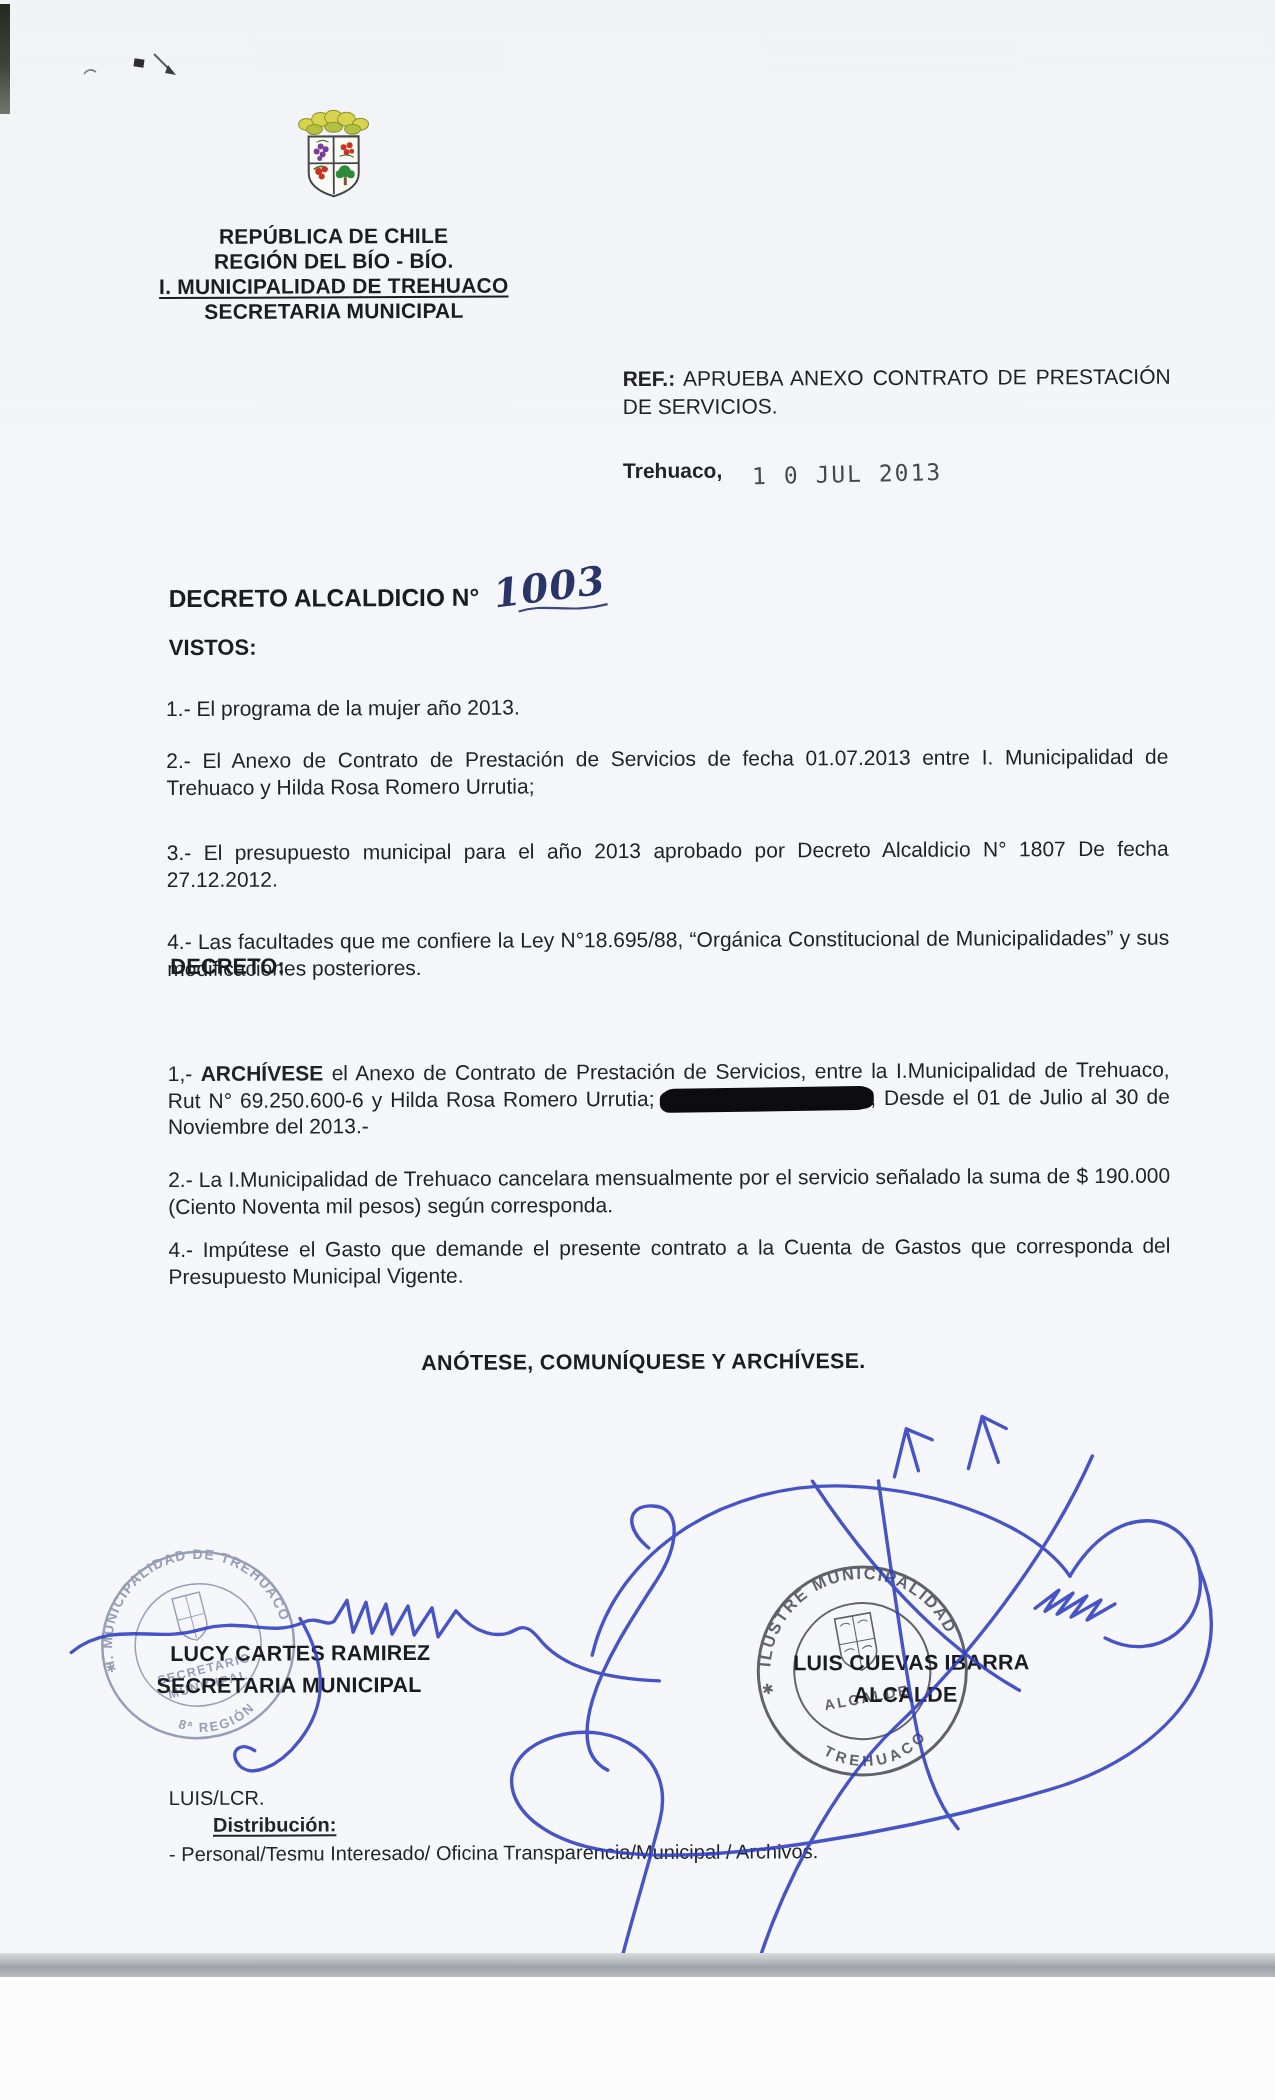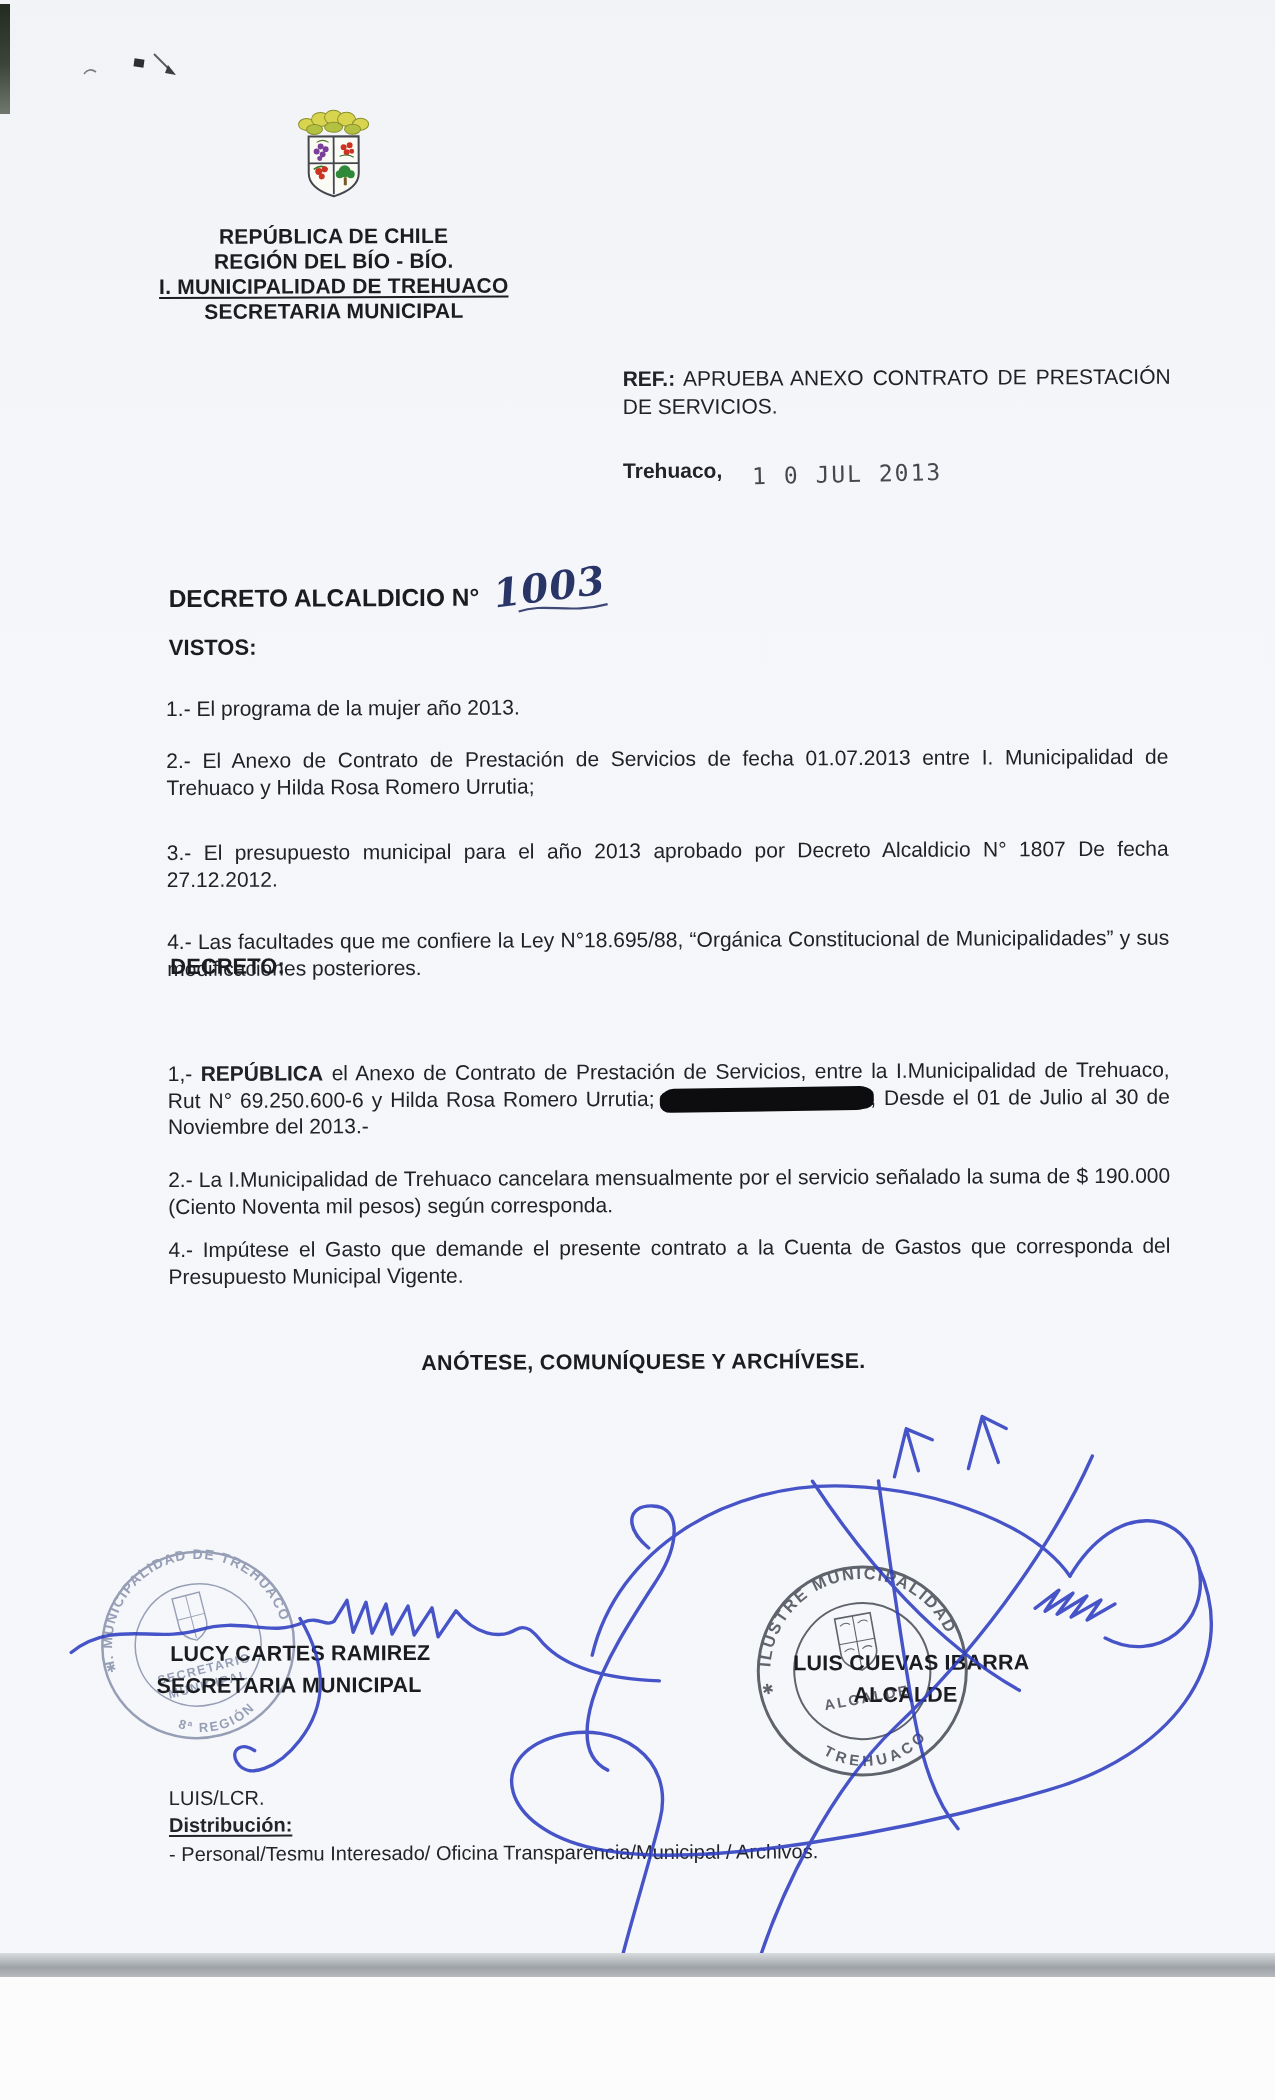--- a/index.html
+++ b/index.html
@@ -39,21 +39,21 @@
     text-align:justify;color:#212227;}
   .redaction{display:inline-block;background:#0d0d0f;color:transparent;
     border-radius:11px/8px;padding:0 8px;transform:rotate(-.6deg);
     box-shadow:3px 1px 0 #0d0d0f,-3px 2px 0 #0d0d0f;line-height:22px;}
   .closing{left:0;top:1350px;width:1275px;text-align:center;font-weight:bold;
     font-size:21.5px;letter-spacing:.3px;color:#1c1d21;}
   
   .sig-name{font-weight:bold;font-size:21.5px;color:#1b1c20;letter-spacing:.2px;}
   .stamp{opacity:.88;}
   .footer-line{font-size:20px;color:#232429;}
-  .dist-label{font-weight:bold;text-decoration:underline;text-underline-offset:3px;}
+  .dist-label{font-weight:bold;text-decoration:underline;text-underline-offset:3px;margin-left:44px;}
   .ink{left:0;top:0;pointer-events:none;}
 </style>
 </head>
 <body>
 
 <div class="page">
 
   <div class="abs corner-strip"></div>
 
   <svg class="abs" style="left:76px;top:48px" width="120" height="38">
@@ -124,21 +124,21 @@
       <path d="M4,11 C30,2 55,14 93,4" stroke="#2a3567" stroke-width="2.2" fill="none" opacity=".9"></path>
     </svg>
 
     <div class="abs heading" style="top:633px">VISTOS:</div>
     <p class="abs para" style="top:694px;margin:0">1.- El programa de la mujer año 2013.</p>
     <p class="abs para" style="top:746px;margin:0">2.- El Anexo de Contrato de Prestación de Servicios de fecha 01.07.2013 entre I. Municipalidad de Trehuaco y Hilda Rosa Romero Urrutia;</p>
     <p class="abs para" style="top:838px;margin:0">3.- El presupuesto municipal para el año 2013 aprobado por Decreto Alcaldicio N° 1807 De fecha 27.12.2012.</p>
     <p class="abs para" style="top:927px;margin:0">4.- Las facultades que me confiere la Ley N°18.695/88, “Orgánica Constitucional de Municipalidades” y sus modificaciones posteriores.</p>
 
     <div class="abs heading" style="top:952px">DECRETO:</div>
-    <p class="abs para" style="top:1059px;margin:0"><span>1,- </span><span class="bold">REPÚBLICA</span><span> el Anexo de Contrato de Prestación de Servicios, entre la I.Municipalidad de Trehuaco, Rut N° 69.250.600-6 y Hilda Rosa Romero Urrutia; </span><span class="redaction">Rut N° 07.554.136-8</span><span>, Desde el 01 de Julio al 30 de Noviembre del 2013.-</span></p>
+    <p class="abs para" style="top:1059px;margin:0"><span>1,- </span><span class="bold">ARCHÍVESE</span><span> el Anexo de Contrato de Prestación de Servicios, entre la I.Municipalidad de Trehuaco, Rut N° 69.250.600-6 y Hilda Rosa Romero Urrutia; </span><span class="redaction">Rut N° 07.554.136-8</span><span>, Desde el 01 de Julio al 30 de Noviembre del 2013.-</span></p>
     <p class="abs para" style="top:1165px;margin:0">2.- La I.Municipalidad de Trehuaco cancelara mensualmente por el servicio señalado la suma de $ 190.000 (Ciento Noventa mil pesos) según corresponda.</p>
     <p class="abs para" style="top:1235px;margin:0">4.- Impútese el Gasto que demande el presente contrato a la Cuenta de Gastos que corresponda del Presupuesto Municipal Vigente.</p>
 
     <div class="abs closing">ANÓTESE, COMUNÍQUESE Y ARCHÍVESE.</div>
 
     <svg class="abs stamp" style="left:72px;top:1530px" width="238" height="228" viewBox="0 0 238 228">
       <g transform="rotate(-14 119 113)" stroke="#8a93ad" fill="none">
         <ellipse cx="119" cy="113" rx="96" ry="93" stroke-width="2.5"></ellipse>
         <ellipse cx="119" cy="113" rx="63" ry="61" stroke-width="1.5"></ellipse>
         <path id="lst-top" d="M33,113 A86,86 0 1 1 205,113" stroke="none"></path>

